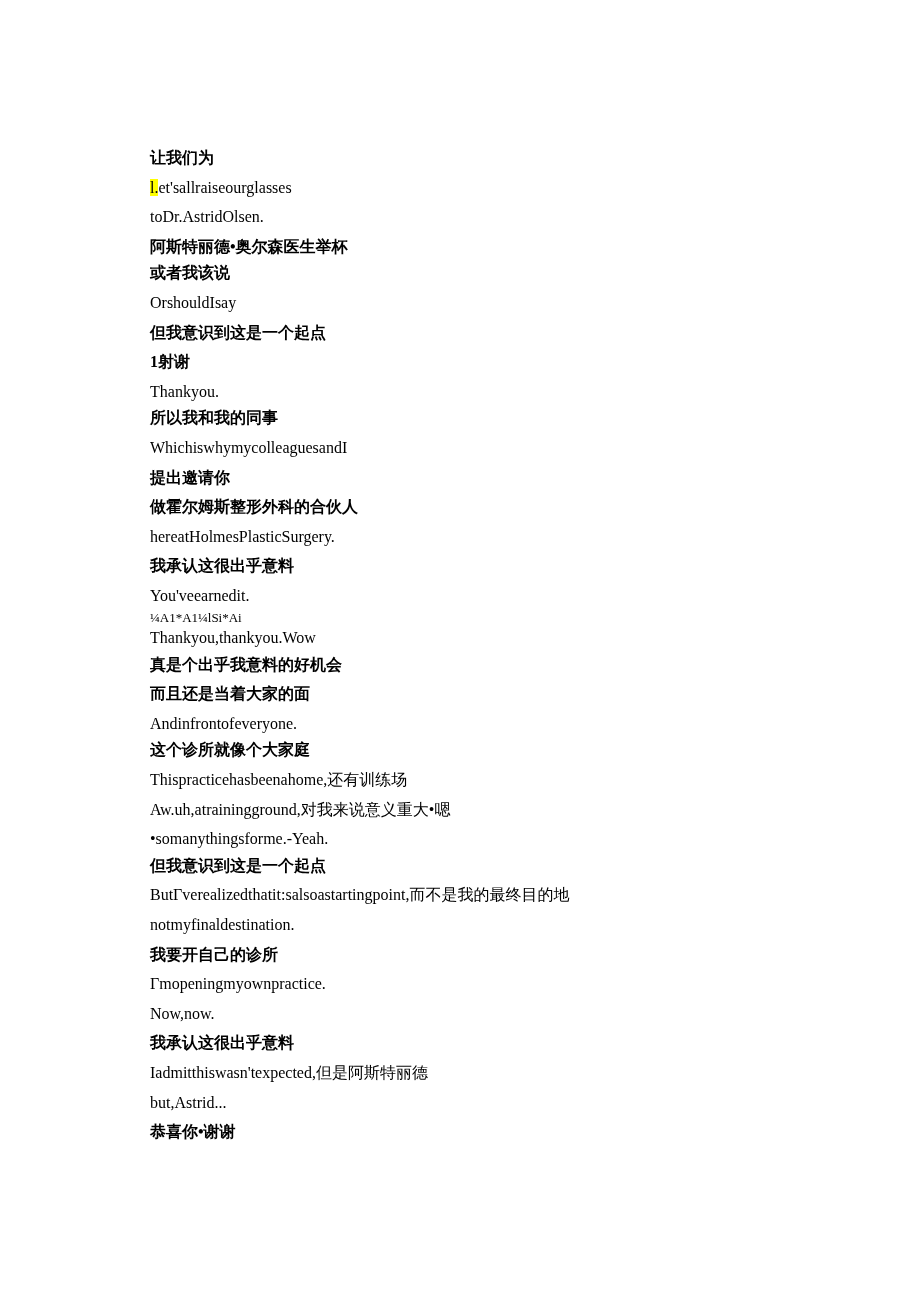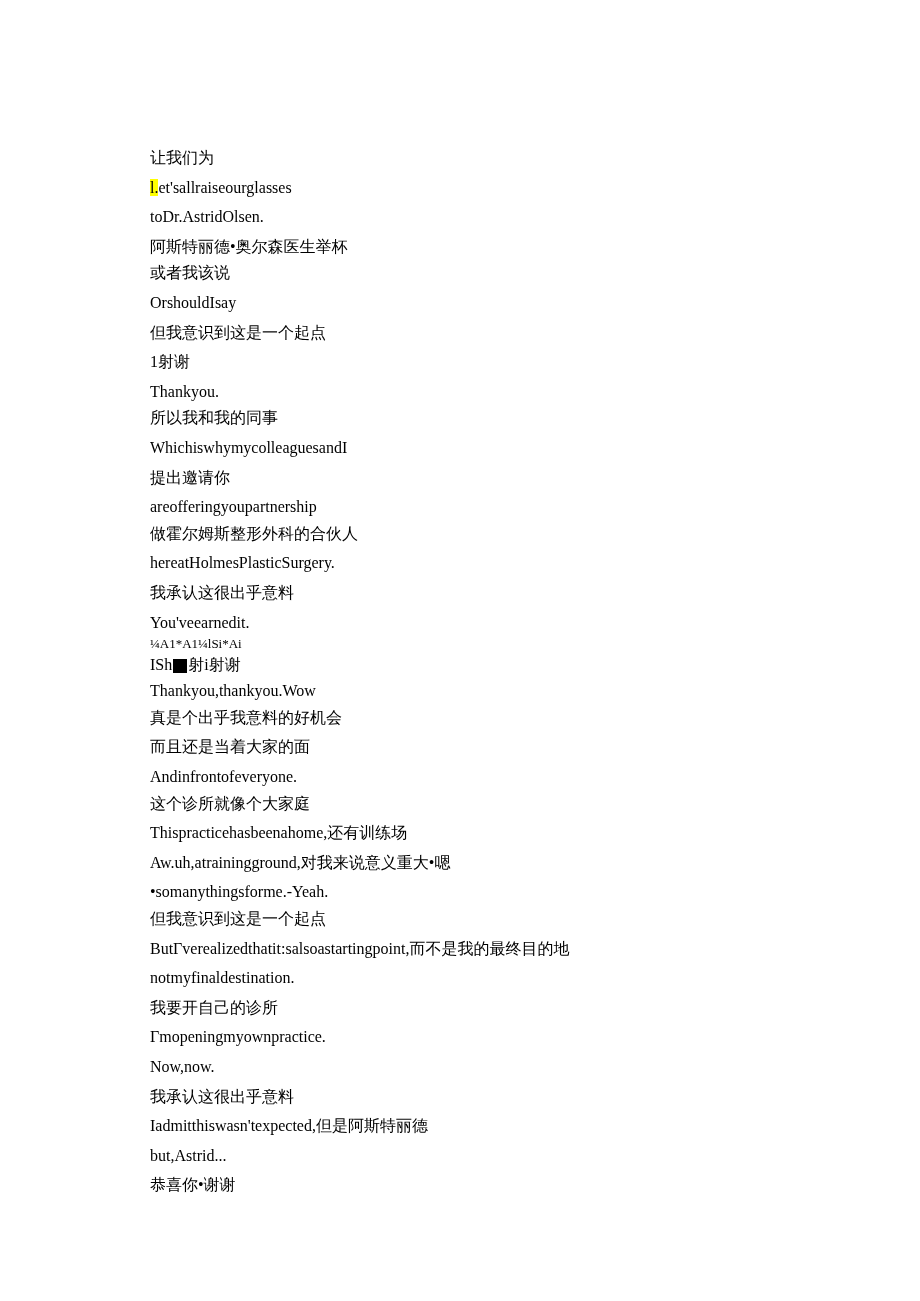--- a/index.html
+++ b/index.html
@@ -17,20 +17,21 @@
       font-size: 16px;
       line-height: 1.6;
       color: #000000;
       margin-bottom: 4px;
     }
     .eng {
       font-family: Liberation Serif, serif;
     }
     .chn {
       font-family: "SimSun", "宋体", serif;
+      font-weight: bold;
     }
     .small-line {
       font-size: 13px;
       line-height: 1.2;
       color: #000000;
       font-family: "Times New Roman", serif;
       margin-bottom: 0;
     }
     .highlight {
       background-color: #ffff00;
@@ -57,27 +58,25 @@
     <div class="line eng">toDr.AstridOlsen.</div>
     <div class="line chn tight">阿斯特丽德•奥尔森医生举杯</div>
     <div class="line chn">或者我该说</div>
     <div class="line eng">OrshouldIsay</div>
     <div class="line chn">但我意识到这是一个起点</div>
     <div class="line chn">1射谢</div>
     <div class="line eng tight">Thankyou.</div>
     <div class="line chn">所以我和我的同事</div>
     <div class="line eng">WhichiswhymycolleaguesandI</div>
     <div class="line chn">提出邀请你</div>
-    <div class="line eng tight">areofferingyoupartnership</div>
     <div class="line chn">做霍尔姆斯整形外科的合伙人</div>
     <div class="line eng">hereatHolmesPlasticSurgery.</div>
     <div class="line chn">我承认这很出乎意料</div>
     <div class="line eng tight">You'veearnedit.</div>
     <div class="small-line">¼A1*A1¼lSi*Ai</div>
-    <div class="line eng tight"><span>ISh</span><span class="black-box"></span><span>射i射谢</span></div>
     <div class="line eng tight">Thankyou,thankyou.Wow</div>
     <div class="line chn">真是个出乎我意料的好机会</div>
     <div class="line chn">而且还是当着大家的面</div>
     <div class="line eng tight">Andinfrontofeveryone.</div>
     <div class="line chn">这个诊所就像个大家庭</div>
     <div class="line eng">Thispracticehasbeenahome,还有训练场</div>
     <div class="line eng">Aw.uh,atrainingground,对我来说意义重大•嗯</div>
     <div class="line eng tight">•somanythingsforme.-Yeah.</div>
     <div class="line chn">但我意识到这是一个起点</div>
     <div class="line eng">ButΓverealizedthatit:salsoastartingpoint,而不是我的最终目的地</div>

